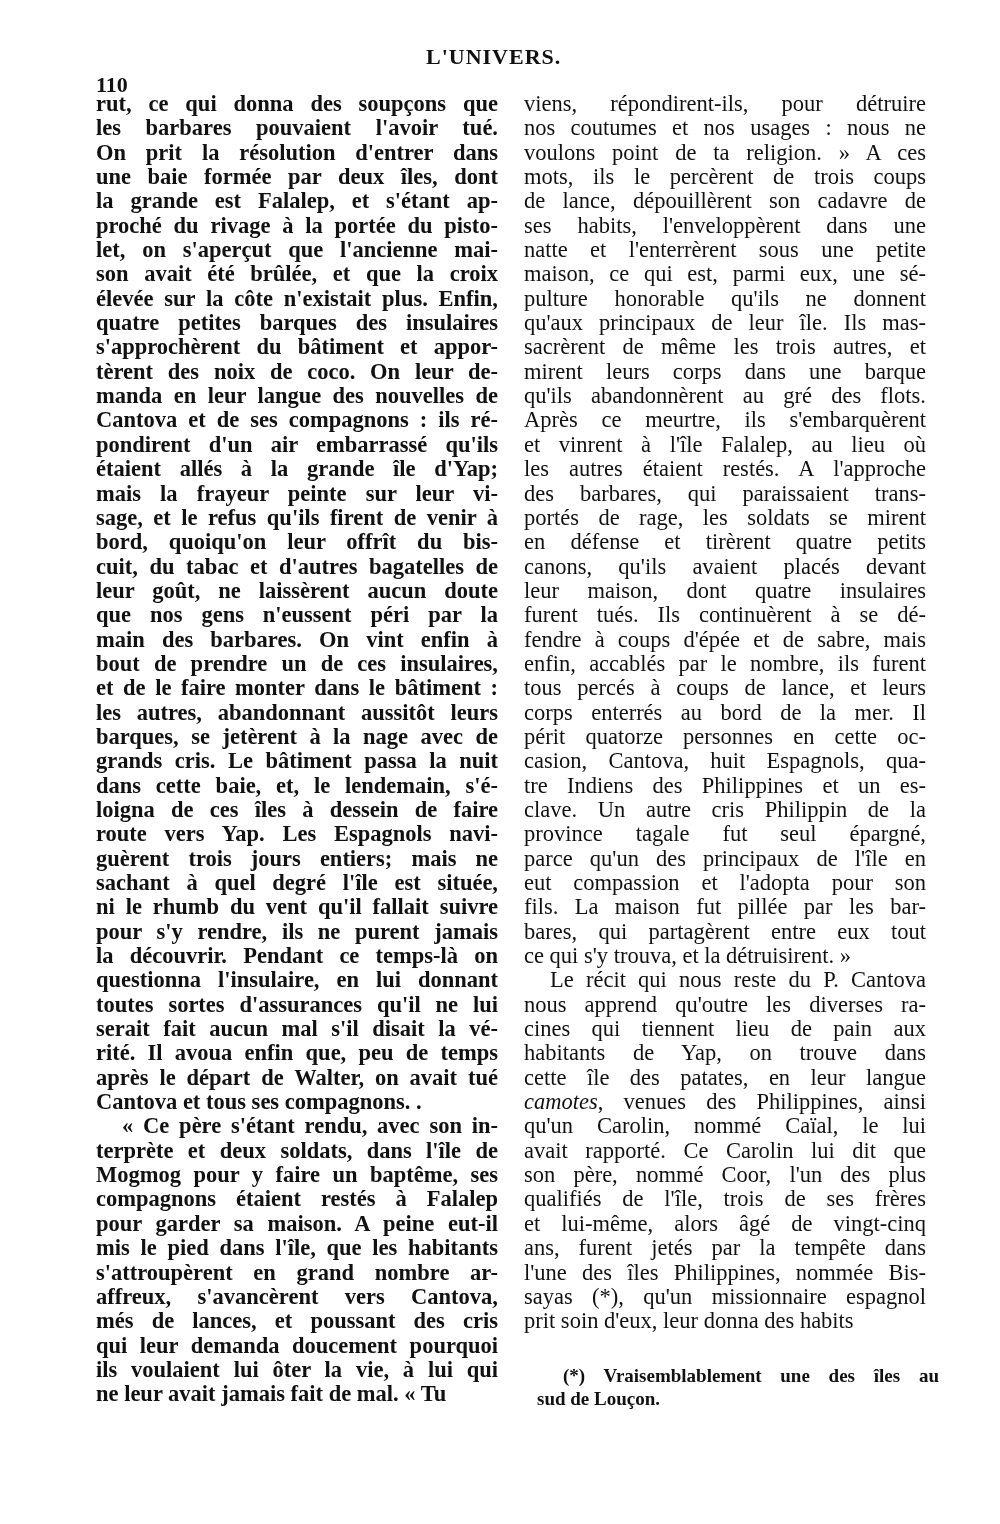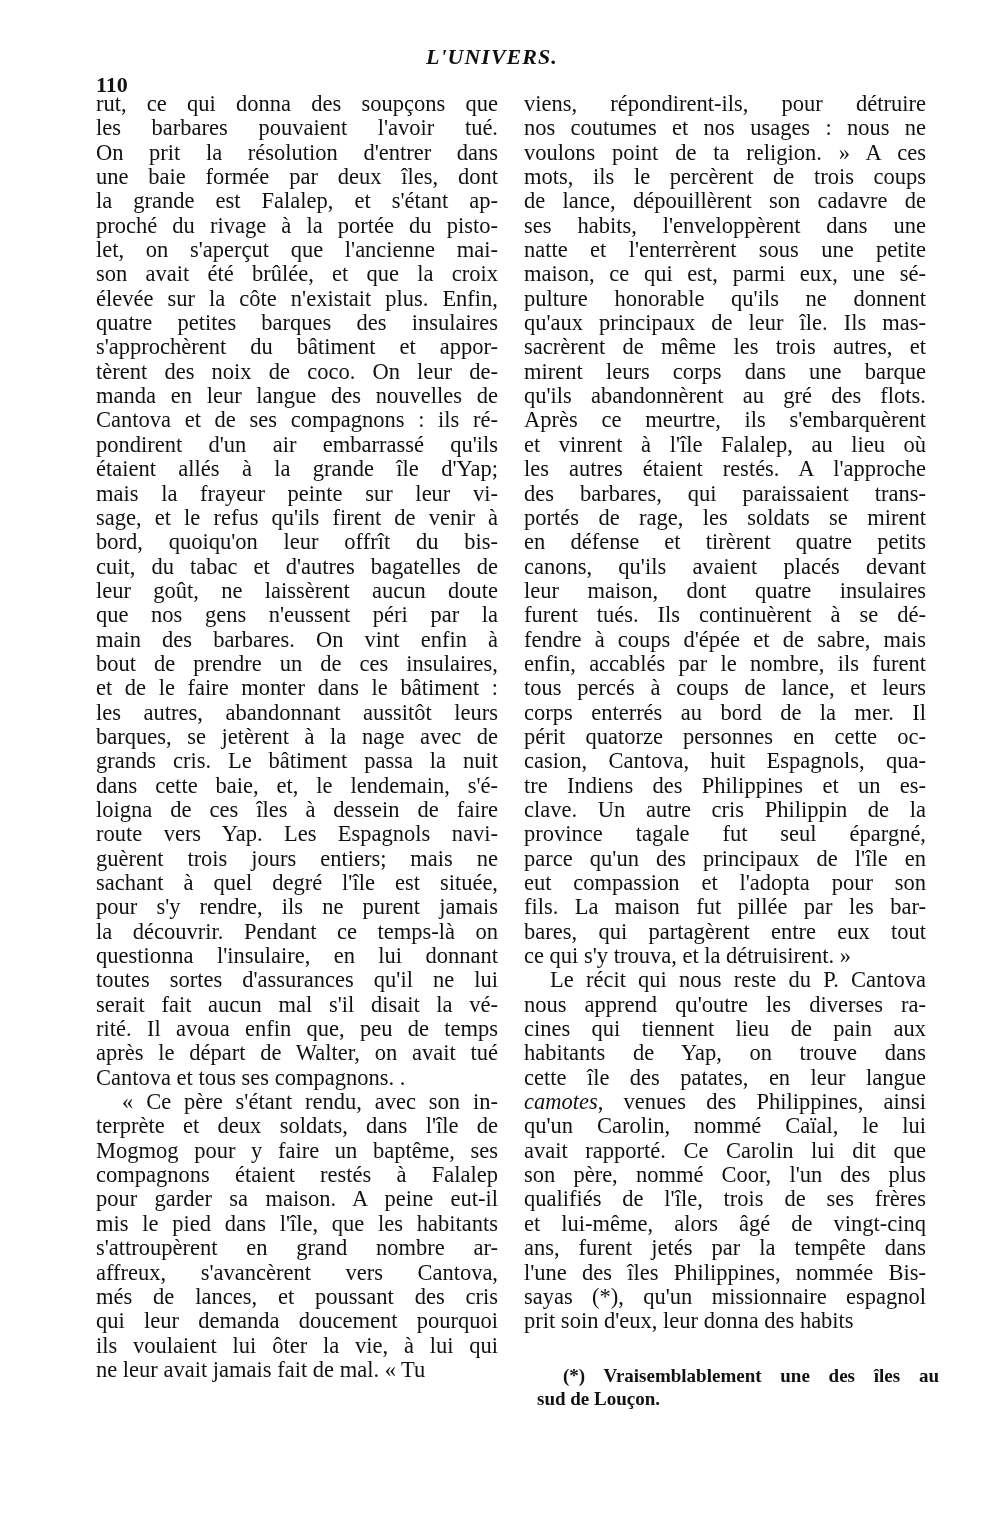--- a/index.html
+++ b/index.html
@@ -1,22 +1,22 @@
 <!DOCTYPE html>
 <html><head>
 <meta charset="utf-8">
 <style>
   html, body { margin: 0; padding: 0; background: #ffffff; }
   body { width: 1000px; height: 1524px; position: relative; overflow: hidden;
          font-family: "Liberation Serif", "DejaVu Serif", serif; color: #111; }
   .header { position: absolute; top: 44px; left: 96px; width: 830px; height: 30px; }
   .page-num { position: absolute; left: 0; top: 0; font-size: 22px; font-weight: bold; margin-top: 28px; }
-  .running-title { position: absolute; left: 330px; top: 0; font-size: 22px; font-weight: bold; letter-spacing: 1px; font-style: italic; }
+  .running-title { position: absolute; left: 330px; top: 0; font-size: 22px; font-weight: bold; letter-spacing: 1px; }
   .col { position: absolute; top: 92px; font-size: 22.5px; line-height: 24.35px; }
-  .col-left { left: 96px; width: 402px; }
+  .col-left { left: 96px; width: 402px; font-weight: bold; }
   .col-right { left: 524px; width: 402px; }
   .line { display: block; white-space: nowrap; text-align: justify; text-align-last: justify; height: 24.35px; overflow: visible; }
   .line.last { text-align-last: left; }
   .line.indent { padding-left: 26px; }
   .italic { font-style: italic; margin-top: 12px; }
   .footnote { position: absolute; left: 537px; top: 1364px; width: 402px; font-size: 19px; line-height: 23px; font-weight: bold; }
   .footnote .line { height: 23px; }
 </style>
 </head>
 <body>
@@ -53,20 +53,21 @@
     <span class="line">bout de prendre un de ces insulaires,</span>
     <span class="line">et de le faire monter dans le bâtiment :</span>
     <span class="line">les autres, abandonnant aussitôt leurs</span>
     <span class="line">barques, se jetèrent à la nage avec de</span>
     <span class="line">grands cris. Le bâtiment passa la nuit</span>
     <span class="line">dans cette baie, et, le lendemain, s'é-</span>
     <span class="line">loigna de ces îles à dessein de faire</span>
     <span class="line">route vers Yap. Les Espagnols navi-</span>
     <span class="line">guèrent trois jours entiers; mais ne</span>
     <span class="line">sachant à quel degré l'île est située,</span>
+    <span class="line">ni le rhumb du vent qu'il fallait suivre</span>
     <span class="line">pour s'y rendre, ils ne purent jamais</span>
     <span class="line">la découvrir. Pendant ce temps-là on</span>
     <span class="line">questionna l'insulaire, en lui donnant</span>
     <span class="line">toutes sortes d'assurances qu'il ne lui</span>
     <span class="line">serait fait aucun mal s'il disait la vé-</span>
     <span class="line">rité. Il avoua enfin que, peu de temps</span>
     <span class="line">après le départ de Walter, on avait tué</span>
     <span class="line last">Cantova et tous ses compagnons. .</span>
     <span class="line indent">« Ce père s'étant rendu, avec son in-</span>
     <span class="line">terprète et deux soldats, dans l'île de</span>

